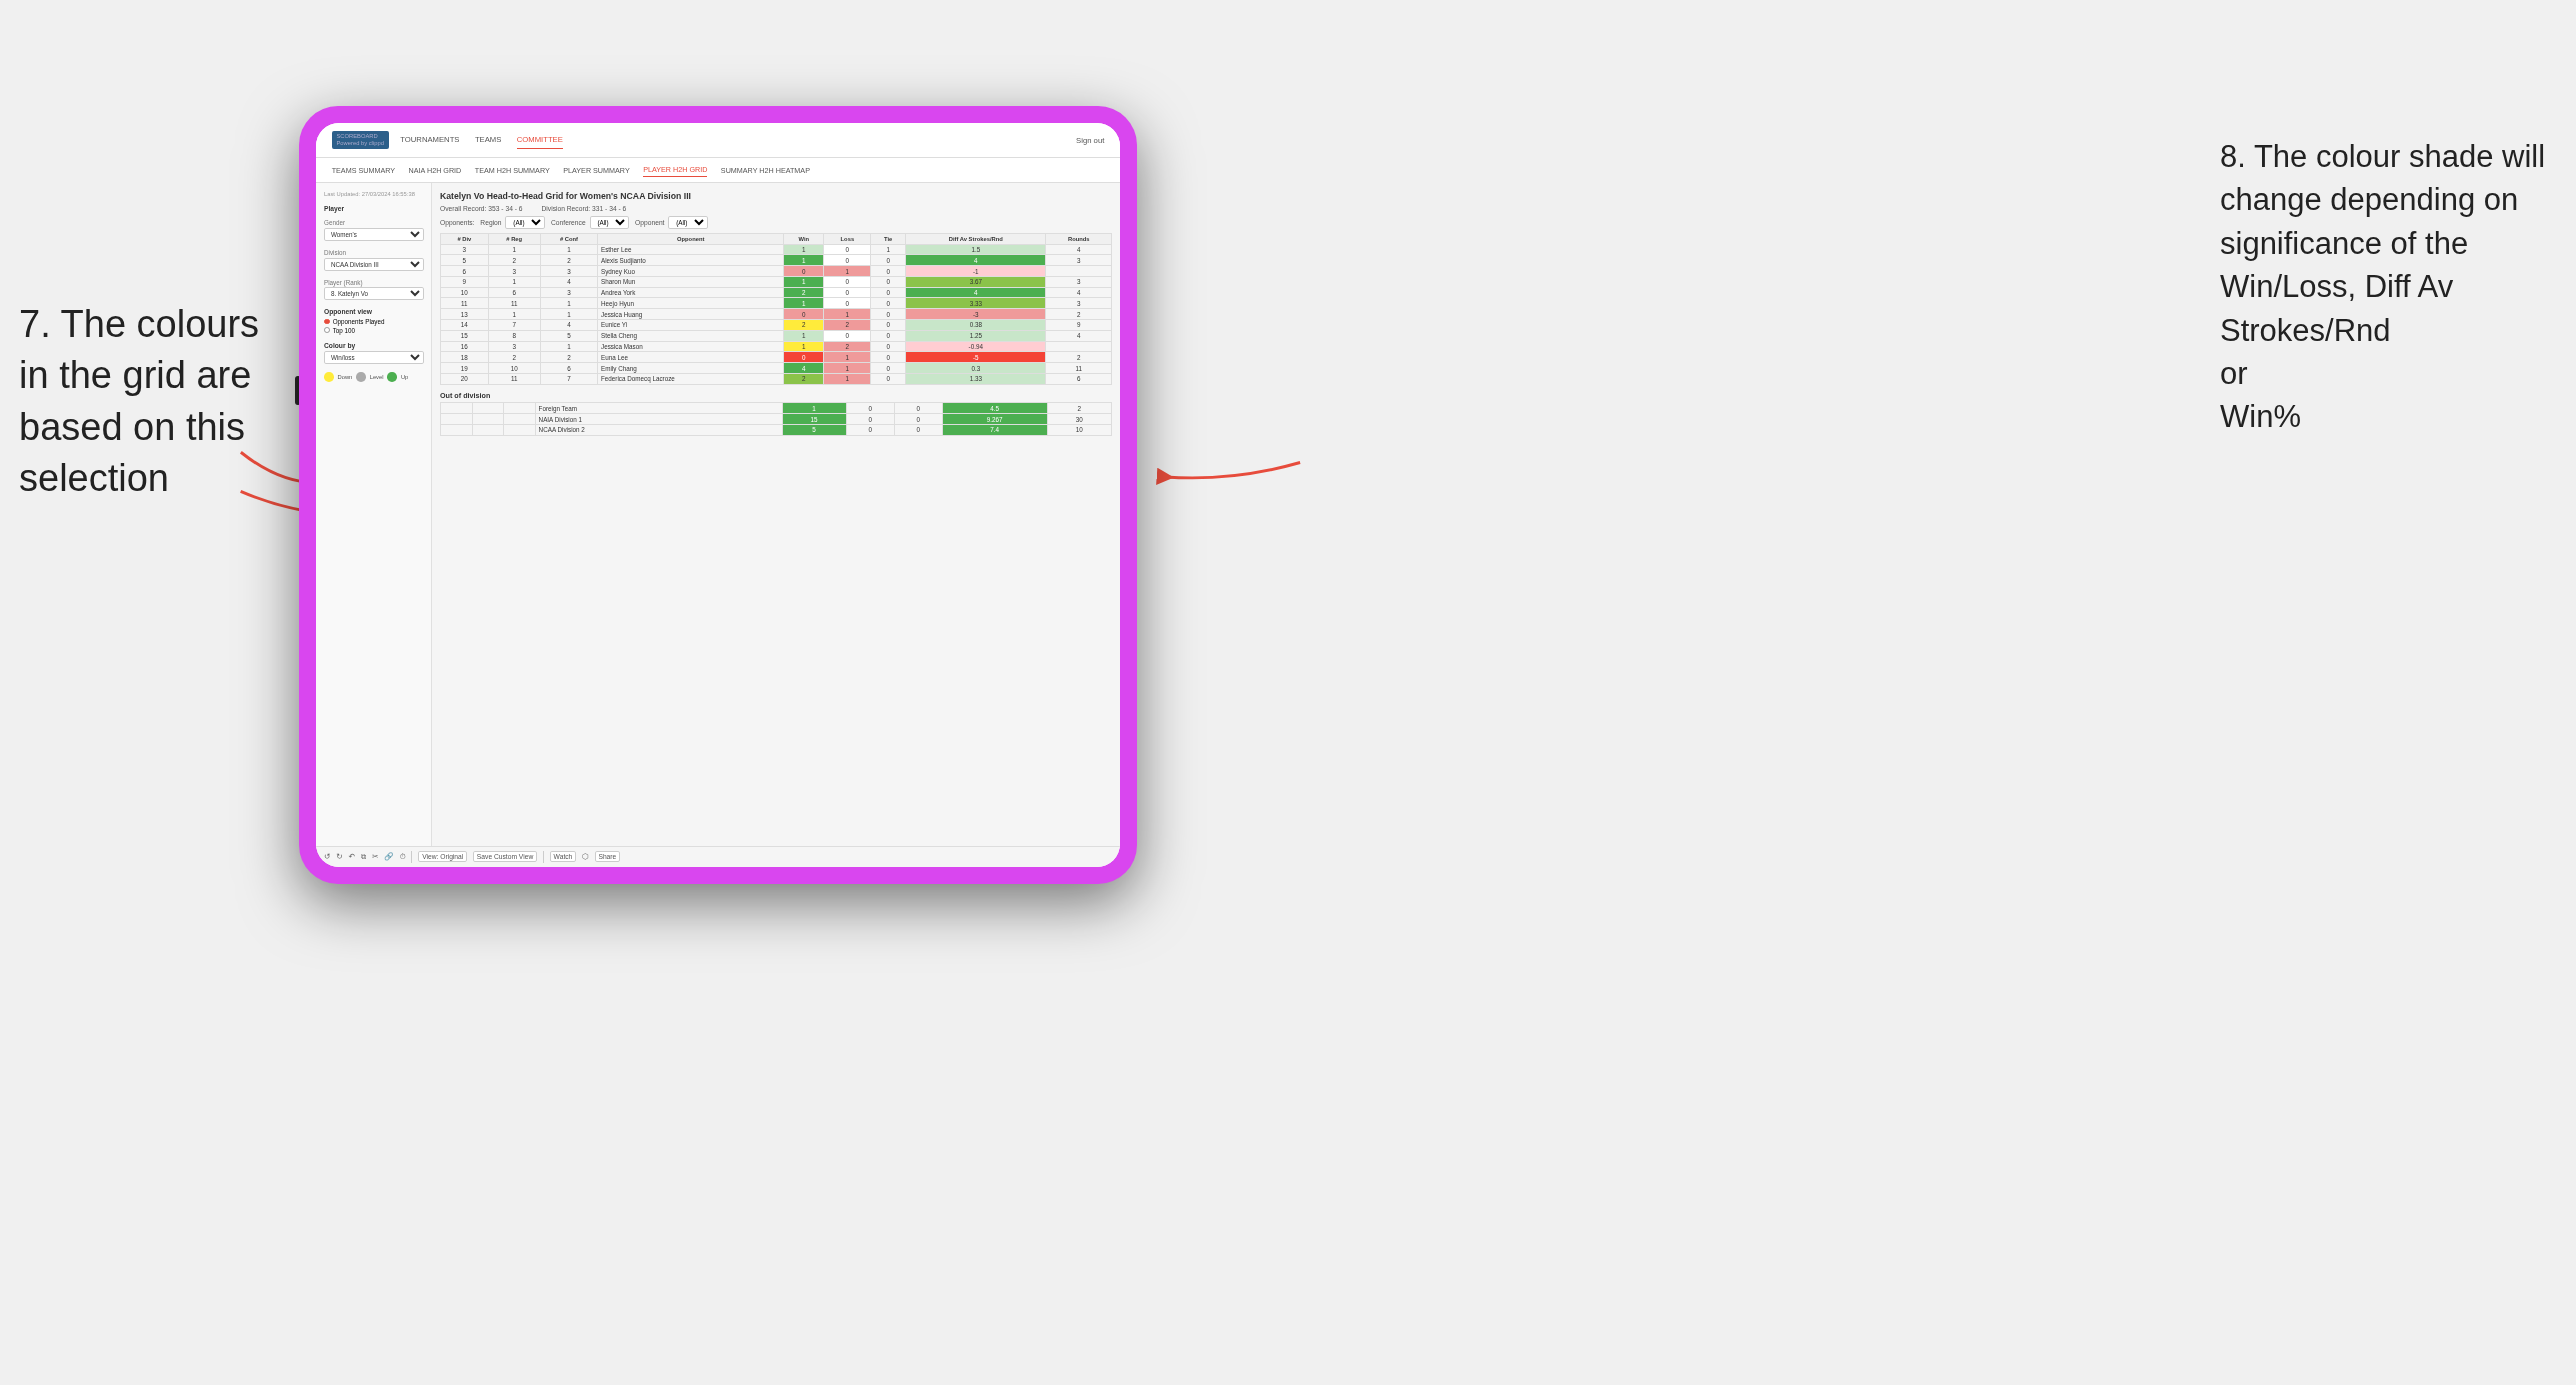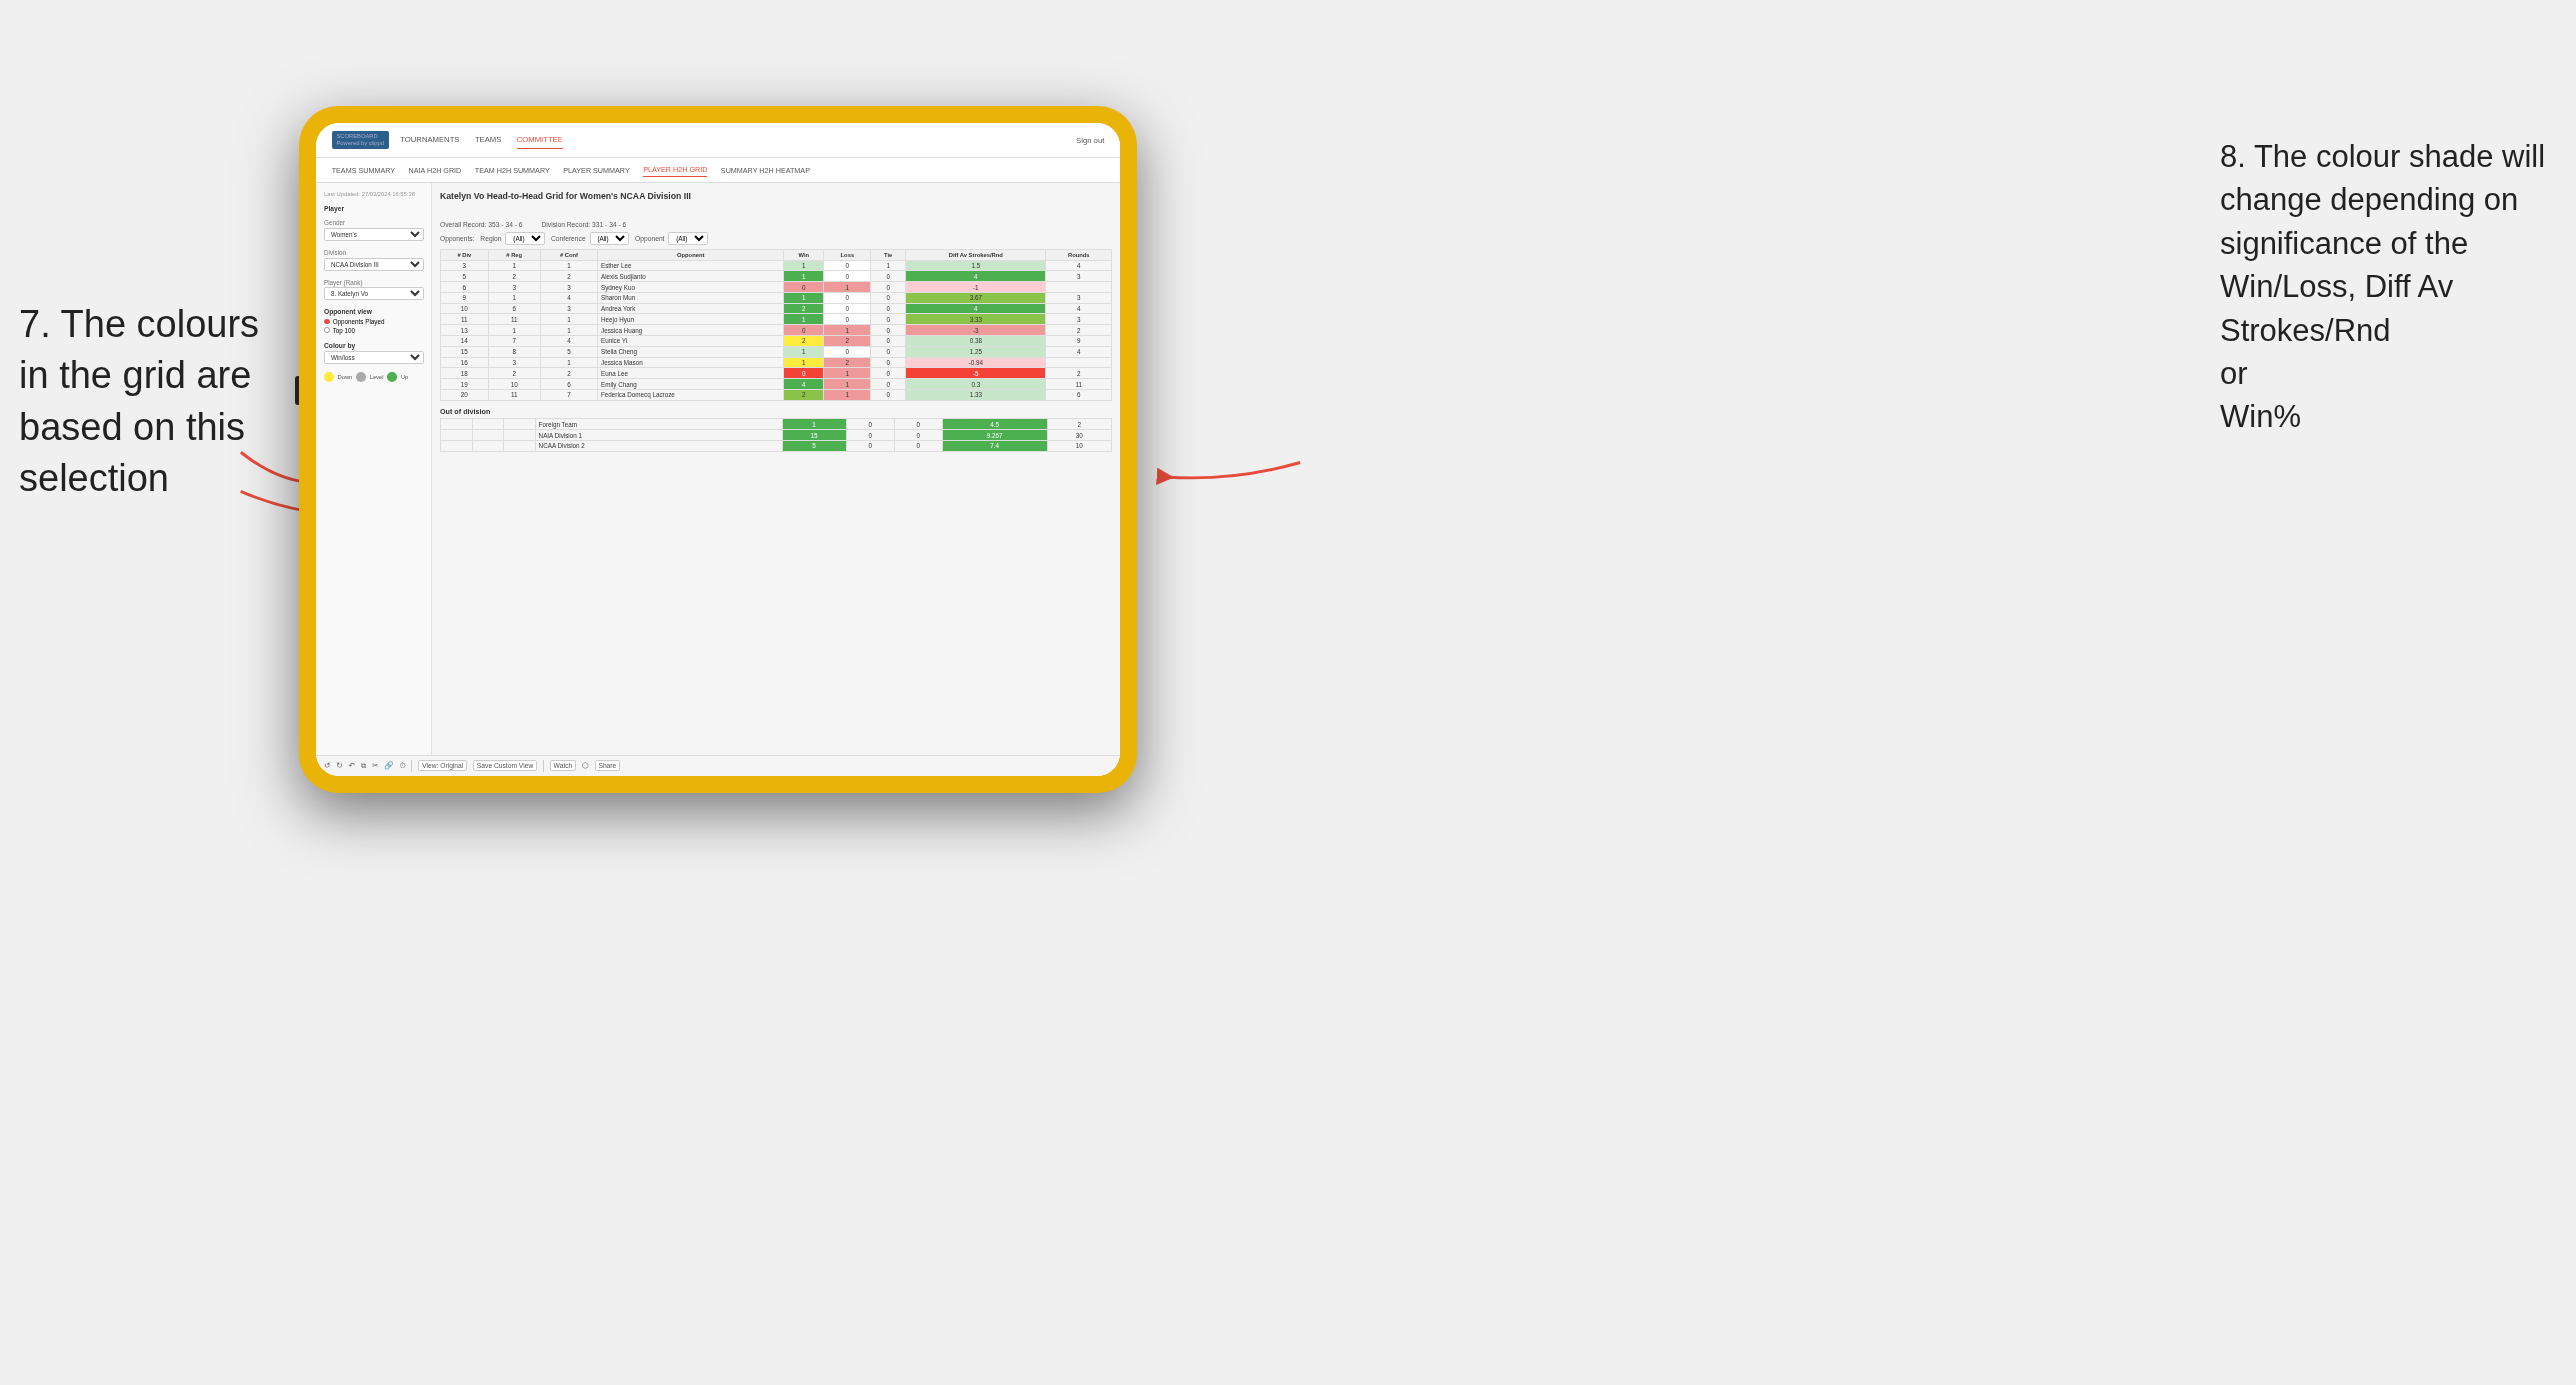--- a/index.html
+++ b/index.html
@@ -11,22 +11,22 @@
       position: relative;
       overflow: hidden;
     }
 
     
     .tablet-frame {
       position: absolute;
       left: 299px;
       top: 106px;
       width: 838px;
-      height: 687px;
-      background: #eab308;
+      height: 778px;
+      background: #d946ef;
       border-radius: 39px;
       box-shadow: 0 19px 58px rgba(0,0,0,0.5);
       padding: 17.3px;
     }
     .tablet-screen {
       width: 100%;
       height: 100%;
       background: #fff;
       border-radius: 23px;
       overflow: hidden;
@@ -192,21 +192,21 @@
     .grid-area {
       flex: 1;
       padding: 7.7px;
       overflow: auto;
     }
 
     .grid-title {
       font-size: 8.7px;
       font-weight: bold;
       color: #333;
-      margin-bottom: 20px;
+      margin-bottom: 4px;
     }
     .grid-record {
       font-size: 6.7px;
       color: #555;
       margin-bottom: 3.9px;
       display: flex;
       gap: 19px;
     }
 
     

